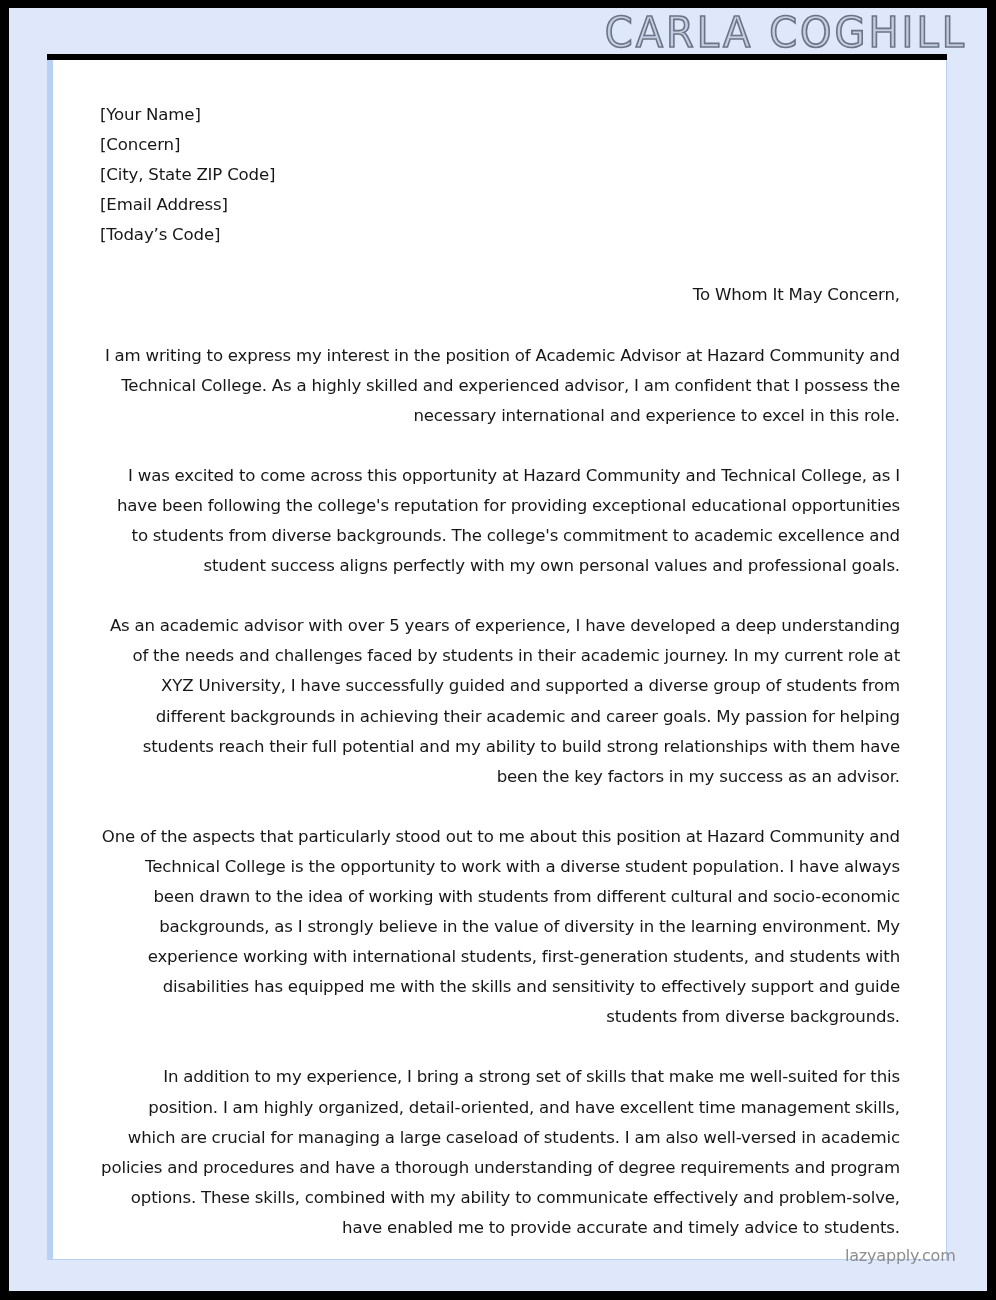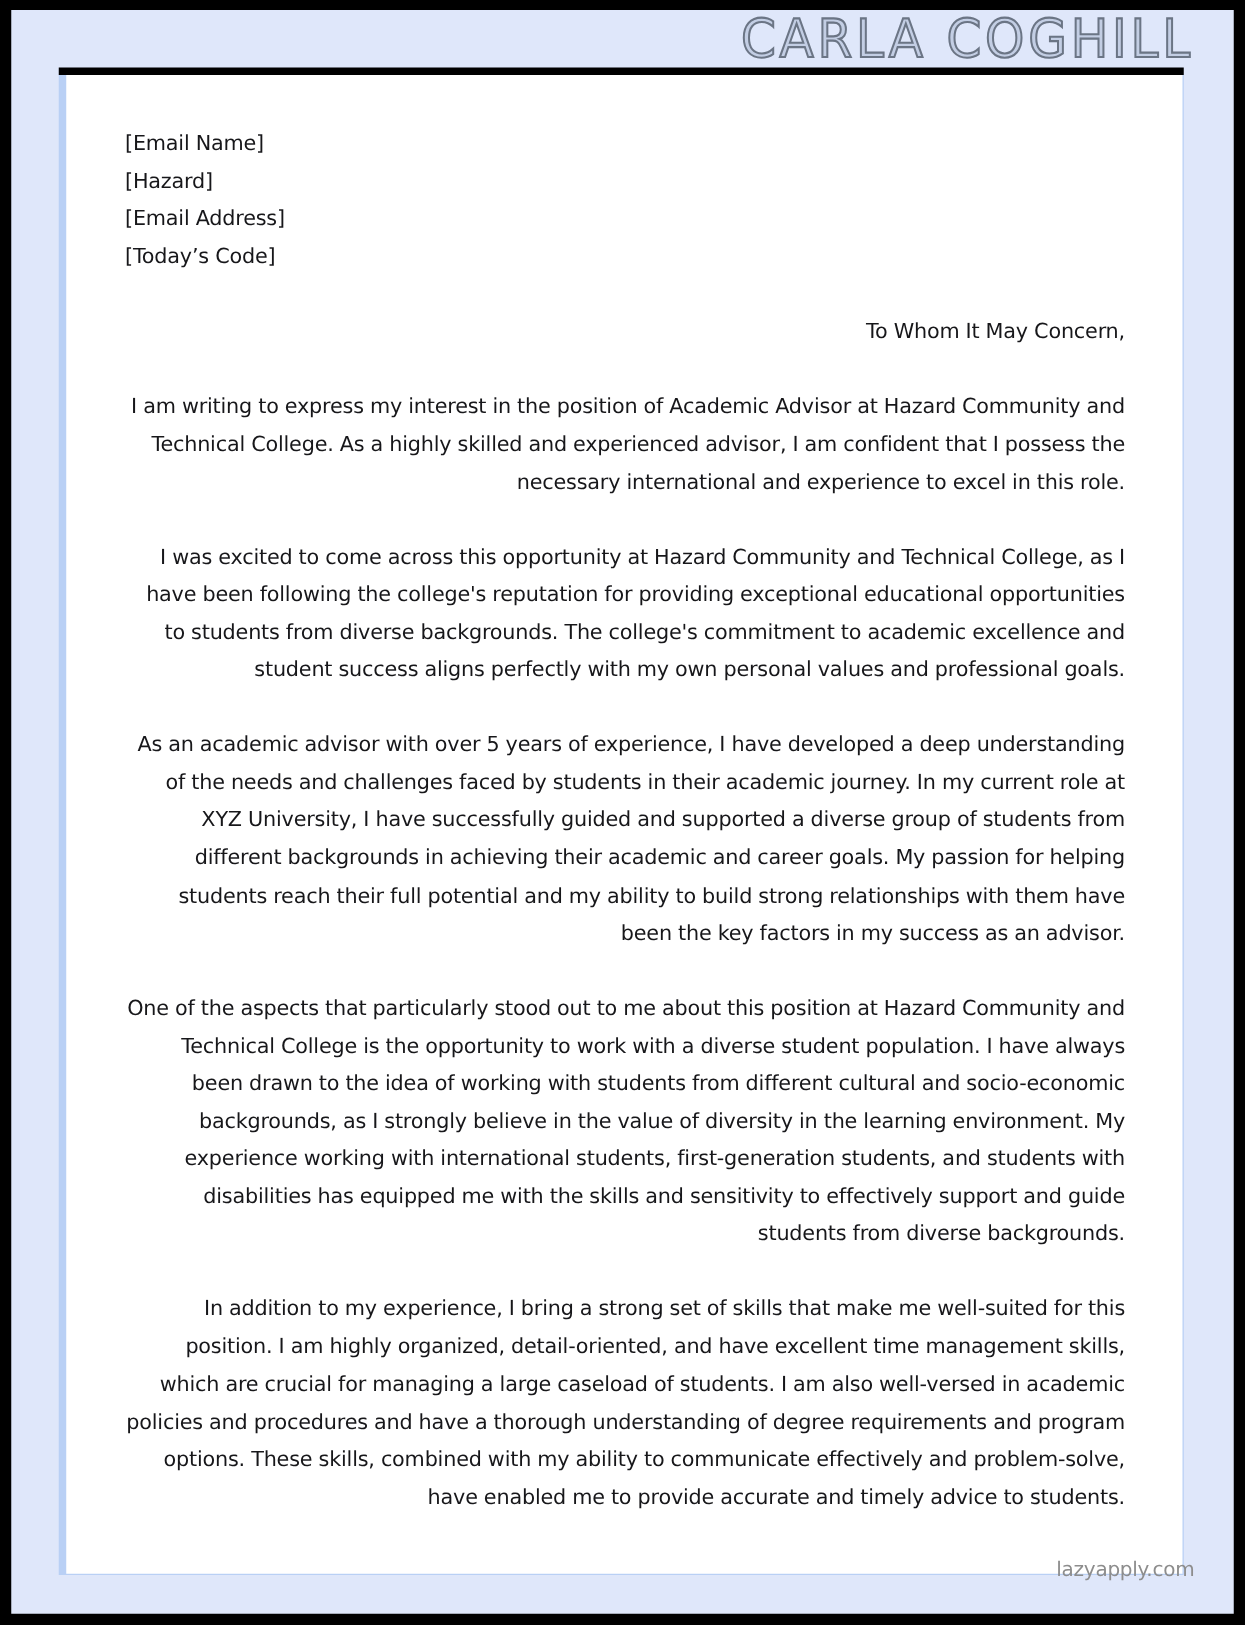--- a/index.html
+++ b/index.html
@@ -29,21 +29,21 @@
   }
 
   
   #letterhead {
     position: absolute;
     top: 0px;
     left: 0px;
     right: 0px;
     height: 47px;
     box-sizing: border-box;
-    padding-right: 32px;
+    padding-right: 20px;
     display: flex;
     align-items: center;
     justify-content: flex-end;
   }
   #letterhead .name {
     font-family: "DejaVu Sans", sans-serif;
     font-size: 40px;
     letter-spacing: 3.0px;
     line-height: 1;
     font-weight: 400;
@@ -130,22 +130,23 @@
   <div id="letterhead">
     <div class="name">CARLA COGHILL</div>
   </div>
 
   <div id="header-rule"></div>
 
   <div id="page-shadow"></div>
   <div id="page"></div>
 
   <div id="letter-body">
-    <div class="addr-line">[Email Name]</div>
-    <div class="addr-line">[Hazard]</div>
+    <div class="addr-line">[Your Name]</div>
+    <div class="addr-line">[Concern]</div>
+    <div class="addr-line">[City, State ZIP Code]</div>
     <div class="addr-line">[Email Address]</div>
     <div class="addr-line">[Today’s Code]</div>
 
     <div class="gap"></div>
     <p>To Whom It May Concern,</p>
 
     <div class="gap"></div>
     <p>I am writing to express my interest in the position of Academic Advisor at Hazard Community and Technical College. As a highly skilled and experienced advisor, I am confident that I possess the necessary international and experience to excel in this role.</p>
 
     <div class="gap"></div>

